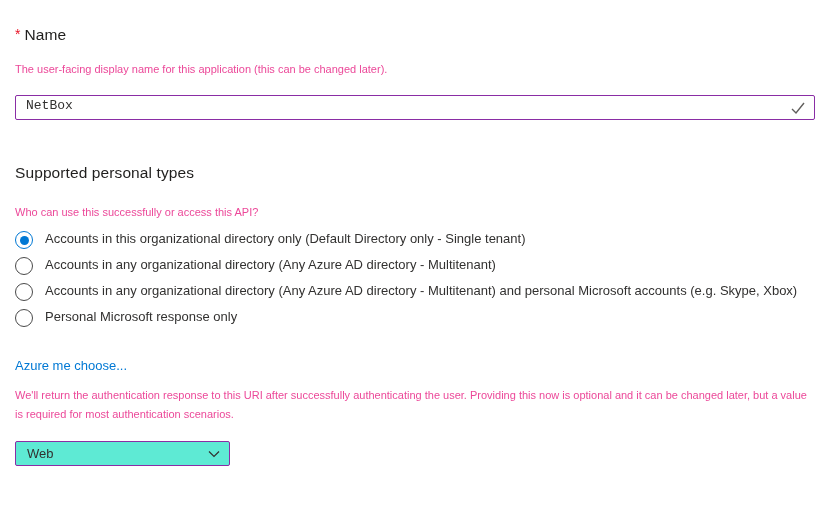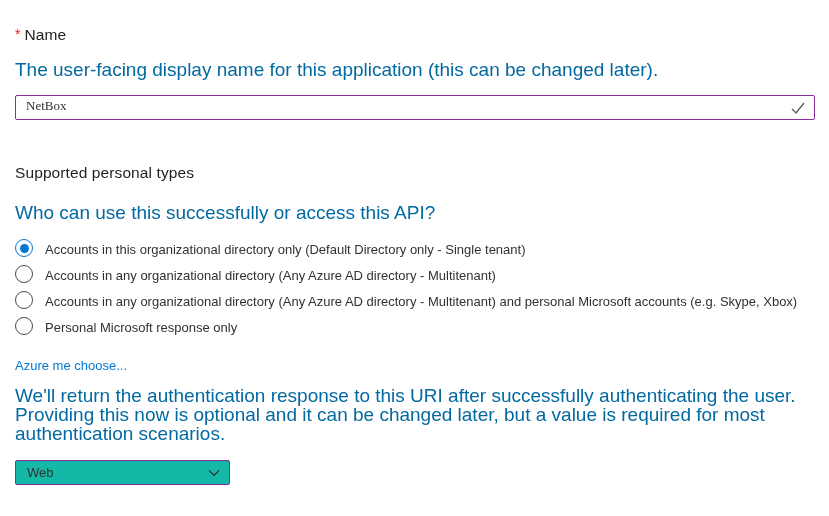--- a/index.html
+++ b/index.html
@@ -19,37 +19,37 @@
     letter-spacing: 0.1px;
   }
   .required-star {
     color: #e81123;
     font-size: 14px;
     margin-right: 4px;
     position: relative;
     top: -1px;
   }
   .desc-text {
-    font-size: 19px;
-    color: #0369a1;
+    font-size: 11px;
+    color: #ec4899;
     line-height: 19px;
   }
 
   
   .name-heading { margin-top: 16px; }
   .name-desc { margin-top: 16px; }
   .name-input-wrap { margin-top: 16px; position: relative; width: 800px; }
 
   .txt-input {
     width: 100%;
     height: 25px;
     border: 1.5px solid #8a2da5;
     border-radius: 2px;
     background: #fff;
-    font-family: Liberation Serif, serif;
+    font-family: Liberation Mono, monospace;
     font-size: 13px;
     color: #323130;
     padding: 0 30px 4px 10px;
     outline: none;
     display: block;
   }
   .input-check {
     position: absolute;
     right: 9px;
     top: 50%;
@@ -57,21 +57,21 @@
     width: 16px; height: 16px;
     pointer-events: none;
   }
 
   
   .acct-heading { margin-top: 44px; }
   .acct-question { margin-top: 21px; }
   .radio-group { margin-top: 9px; }
   .radio-row {
     display: flex;
-    align-items: flex-end;
+    align-items: flex-start;
     height: 26px;
     cursor: pointer;
   }
   .radio-control {
     width: 18px; height: 18px;
     border: 1px solid #4a4a4a;
     border-radius: 50%;
     flex: 0 0 18px;
     margin-right: 12px;
     display: flex;
@@ -104,21 +104,21 @@
     margin-top: 17px;
     display: flex;
     align-items: center;
   }
   .platform-select {
     position: relative;
     width: 215px;
     height: 25px;
     border: 1.5px solid #8a2da5;
     border-radius: 2px;
-    background: #14b8a6;
+    background: #5eead4;
     display: flex;
     align-items: center;
     padding: 0 30px 0 11px;
     font-size: 13px;
     color: #323130;
     cursor: pointer;
     margin-right: 13px;
   }
   .select-chevron {
     position: absolute;

